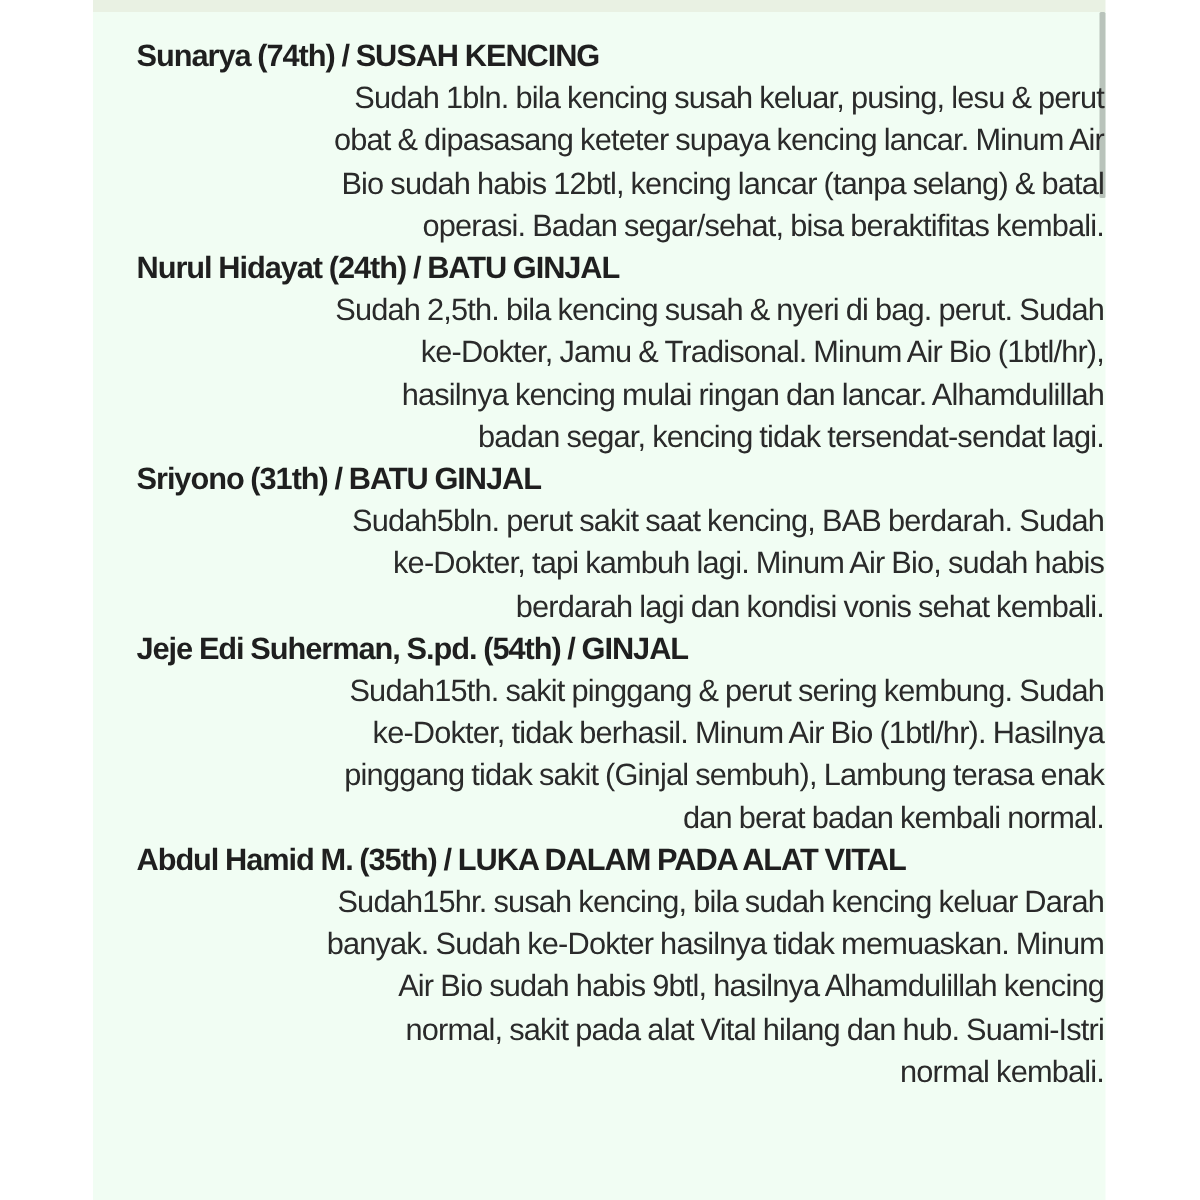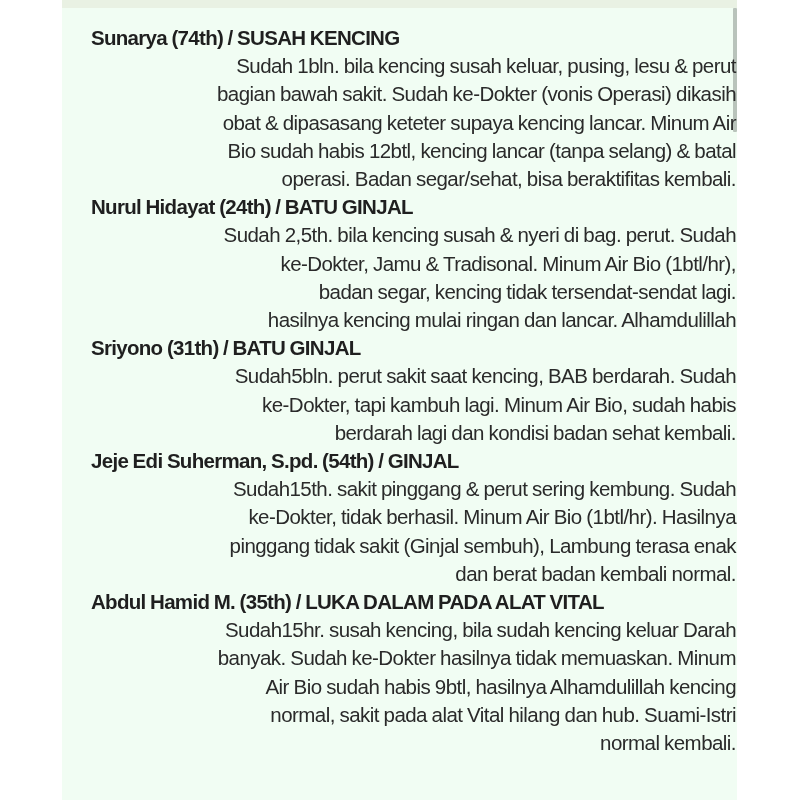--- a/index.html
+++ b/index.html
@@ -70,39 +70,38 @@
 <div class="page">
   <div class="top-band"></div>
   <div class="panel"></div>
   <div class="scrollbar"></div>
 
   <div class="content">
 
     <div class="entry">
       <div class="entry-title">Sunarya (74th) / SUSAH KENCING</div>
       <div class="line">Sudah 1bln. bila kencing susah keluar, pusing, lesu &amp; perut</div>
-      <div class="line">bagian bawah sakit. Sudah ke-Dokter (vonis Operasi) dikasih</div>
       <div class="line">obat &amp; dipasasang keteter supaya kencing lancar. Minum Air</div>
       <div class="line">Bio sudah habis 12btl, kencing lancar (tanpa selang) &amp; batal</div>
       <div class="line">operasi. Badan segar/sehat, bisa beraktifitas kembali.</div>
     </div>
 
     <div class="entry">
       <div class="entry-title">Nurul Hidayat (24th) / BATU GINJAL</div>
       <div class="line">Sudah 2,5th. bila kencing susah &amp; nyeri di bag. perut. Sudah</div>
       <div class="line">ke-Dokter, Jamu &amp; Tradisonal. Minum Air Bio (1btl/hr),</div>
+      <div class="line">hasilnya kencing mulai ringan dan lancar. Alhamdulillah</div>
       <div class="line">badan segar, kencing tidak tersendat-sendat lagi.</div>
-      <div class="line">hasilnya kencing mulai ringan dan lancar. Alhamdulillah</div>
     </div>
 
     <div class="entry">
       <div class="entry-title">Sriyono (31th) / BATU GINJAL</div>
       <div class="line">Sudah5bln. perut sakit saat kencing, BAB berdarah. Sudah</div>
       <div class="line">ke-Dokter, tapi kambuh lagi. Minum Air Bio, sudah habis</div>
-      <div class="line">berdarah lagi dan kondisi badan sehat kembali.</div>
+      <div class="line">berdarah lagi dan kondisi vonis sehat kembali.</div>
     </div>
 
     <div class="entry">
       <div class="entry-title">Jeje Edi Suherman, S.pd. (54th) / GINJAL</div>
       <div class="line">Sudah15th. sakit pinggang &amp; perut sering kembung. Sudah</div>
       <div class="line">ke-Dokter, tidak berhasil. Minum Air Bio (1btl/hr). Hasilnya</div>
       <div class="line">pinggang tidak sakit (Ginjal sembuh), Lambung terasa enak</div>
       <div class="line">dan berat badan kembali normal.</div>
     </div>
 

